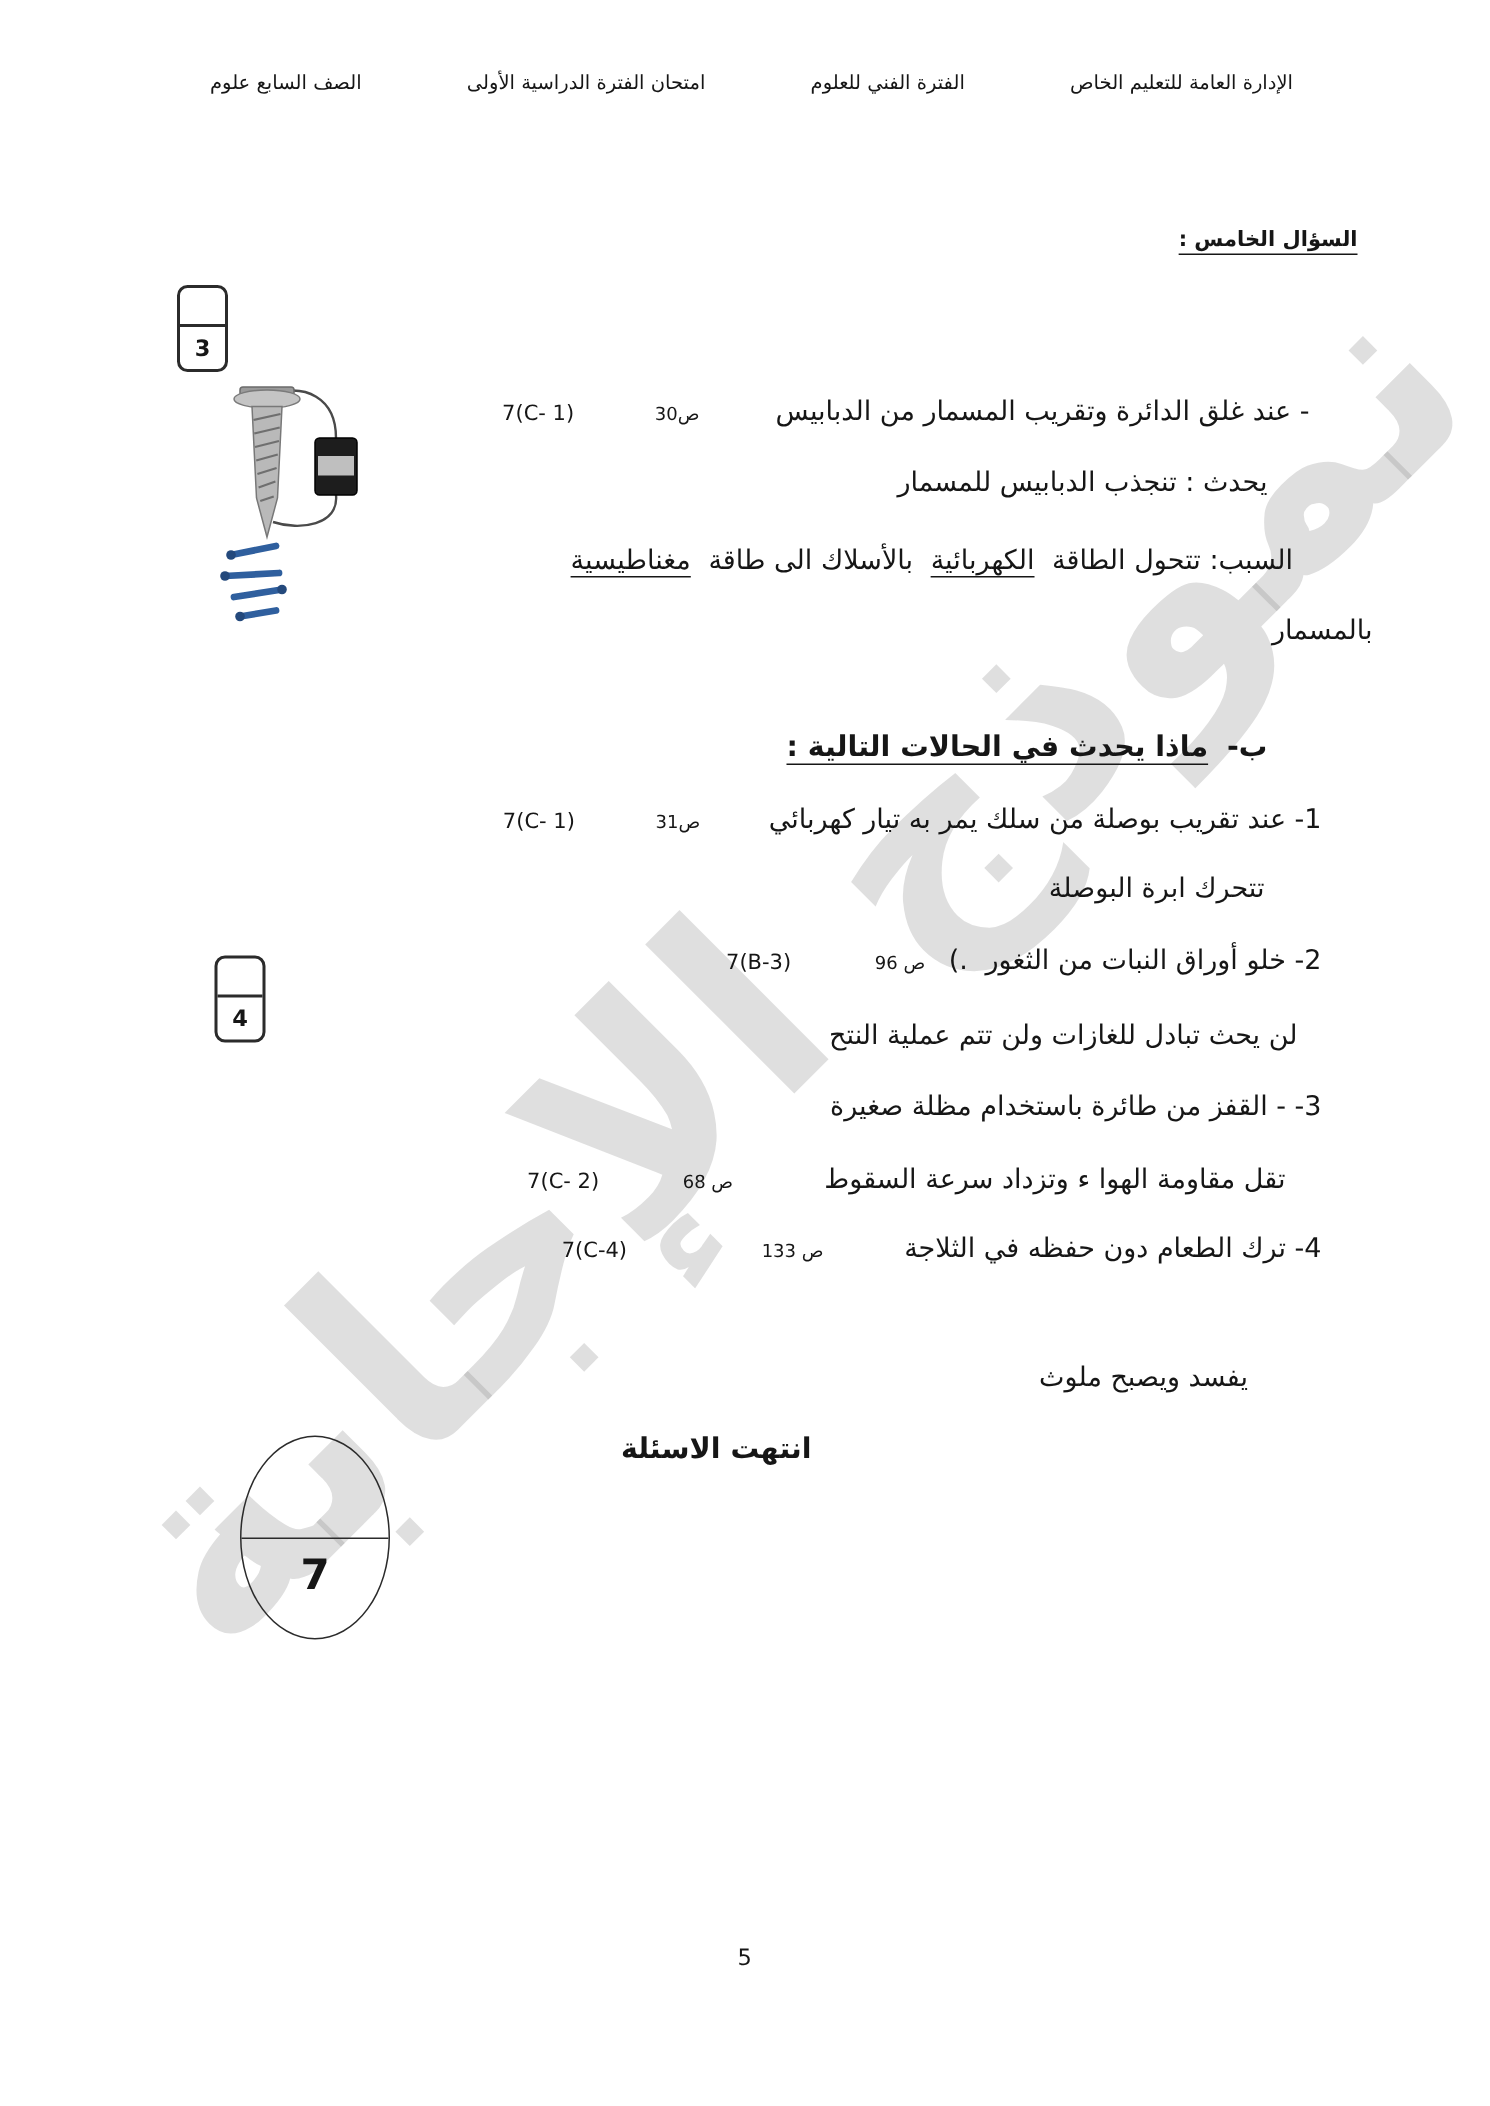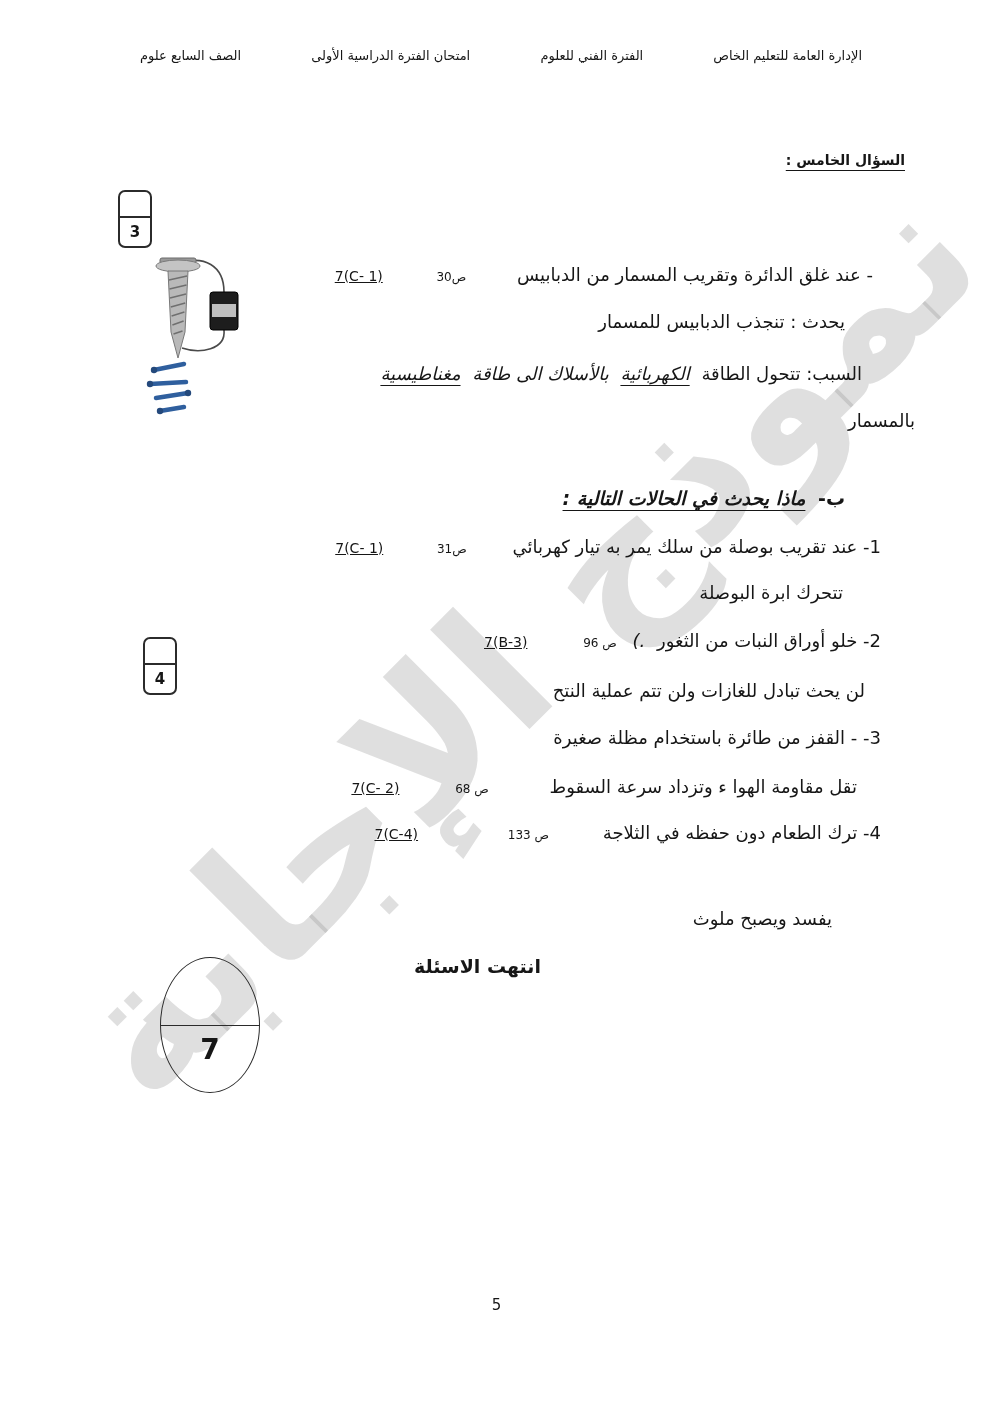--- a/index.html
+++ b/index.html
@@ -44,24 +44,24 @@
     direction:rtl;
     white-space:nowrap;
     font-size:18px;
     z-index:2;
   }
   .b { font-weight:bold; }
   .u { text-decoration:underline; text-underline-offset:5px; text-decoration-thickness:1.4px; }
   .title { font-size:14px; }
   .heading { font-size:19px; }
   .ltr { direction:ltr; unicode-bidi:isolate; }
-  .ref { font-size:14px;text-decoration:underline; }
+  .ref { font-size:14px; }
   .page-ref { font-size:12px;margin-left:36px; }
 
-  .mr6  { margin-right:6px;font-style:italic; }
+  .mr6  { margin-right:6px; }
   .mr8  { margin-right:8px; }
   .mr10 { margin-right:10px; }
   .mr12 { margin-right:12px; }
   .mr14 { margin-right:14px; }
   .mr40 { margin-right:40px; }
   .mr45 { margin-right:45px; }
   .mr48 { margin-right:48px; }
   .mr55 { margin-right:55px; }
 
   .score-box {

